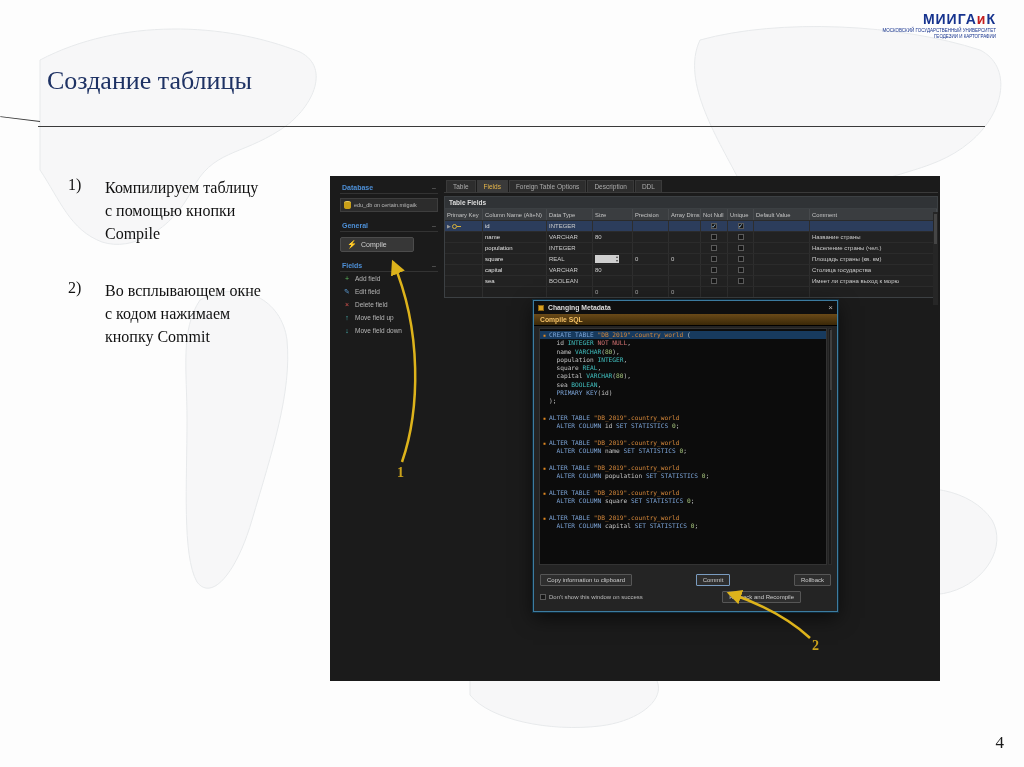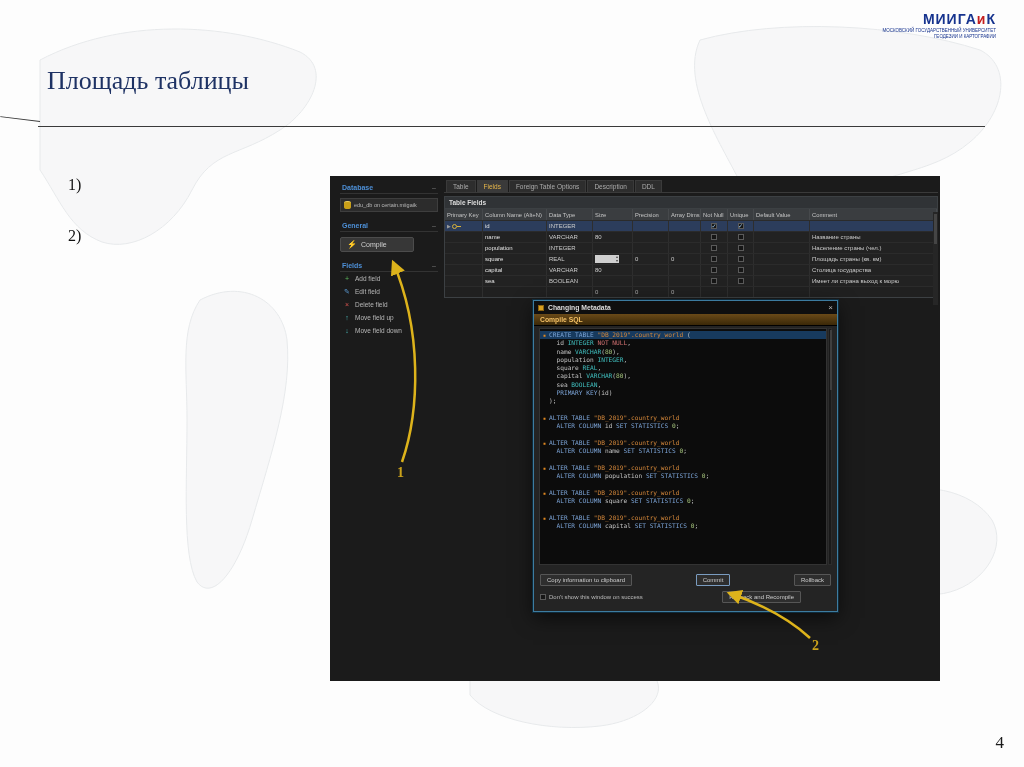--- a/index.html
+++ b/index.html
@@ -126,30 +126,32 @@
 </svg>
 
 <div class="logo">
   <div class="logo-name"><span>МИИГА</span><span class="red">и</span><span>К</span></div>
   <div class="logo-sub">
     <div>МОСКОВСКИЙ ГОСУДАРСТВЕННЫЙ УНИВЕРСИТЕТ</div>
     <div>ГЕОДЕЗИИ И КАРТОГРАФИИ</div>
   </div>
 </div>
 
-<h1 class="slide-title">Площадь таблицы</h1>
+<h1 class="slide-title">Создание таблицы</h1>
 <div class="title-rule"></div>
 <div class="title-rule-left"></div>
 
 <div class="steps">
   <div class="step">
     <span class="step-num">1)</span>
+    <span class="step-text">Компилируем таблицу с помощью кнопки Compile</span>
   </div>
   <div class="step">
     <span class="step-num">2)</span>
+    <span class="step-text">Во всплывающем окне с кодом нажимаем кнопку Commit</span>
   </div>
 </div>
 
 <div class="shot">
 
   <div class="sb">
     <div class="sb-label">
       <span>Database</span>
       <span class="collapse">–</span>
     </div>

